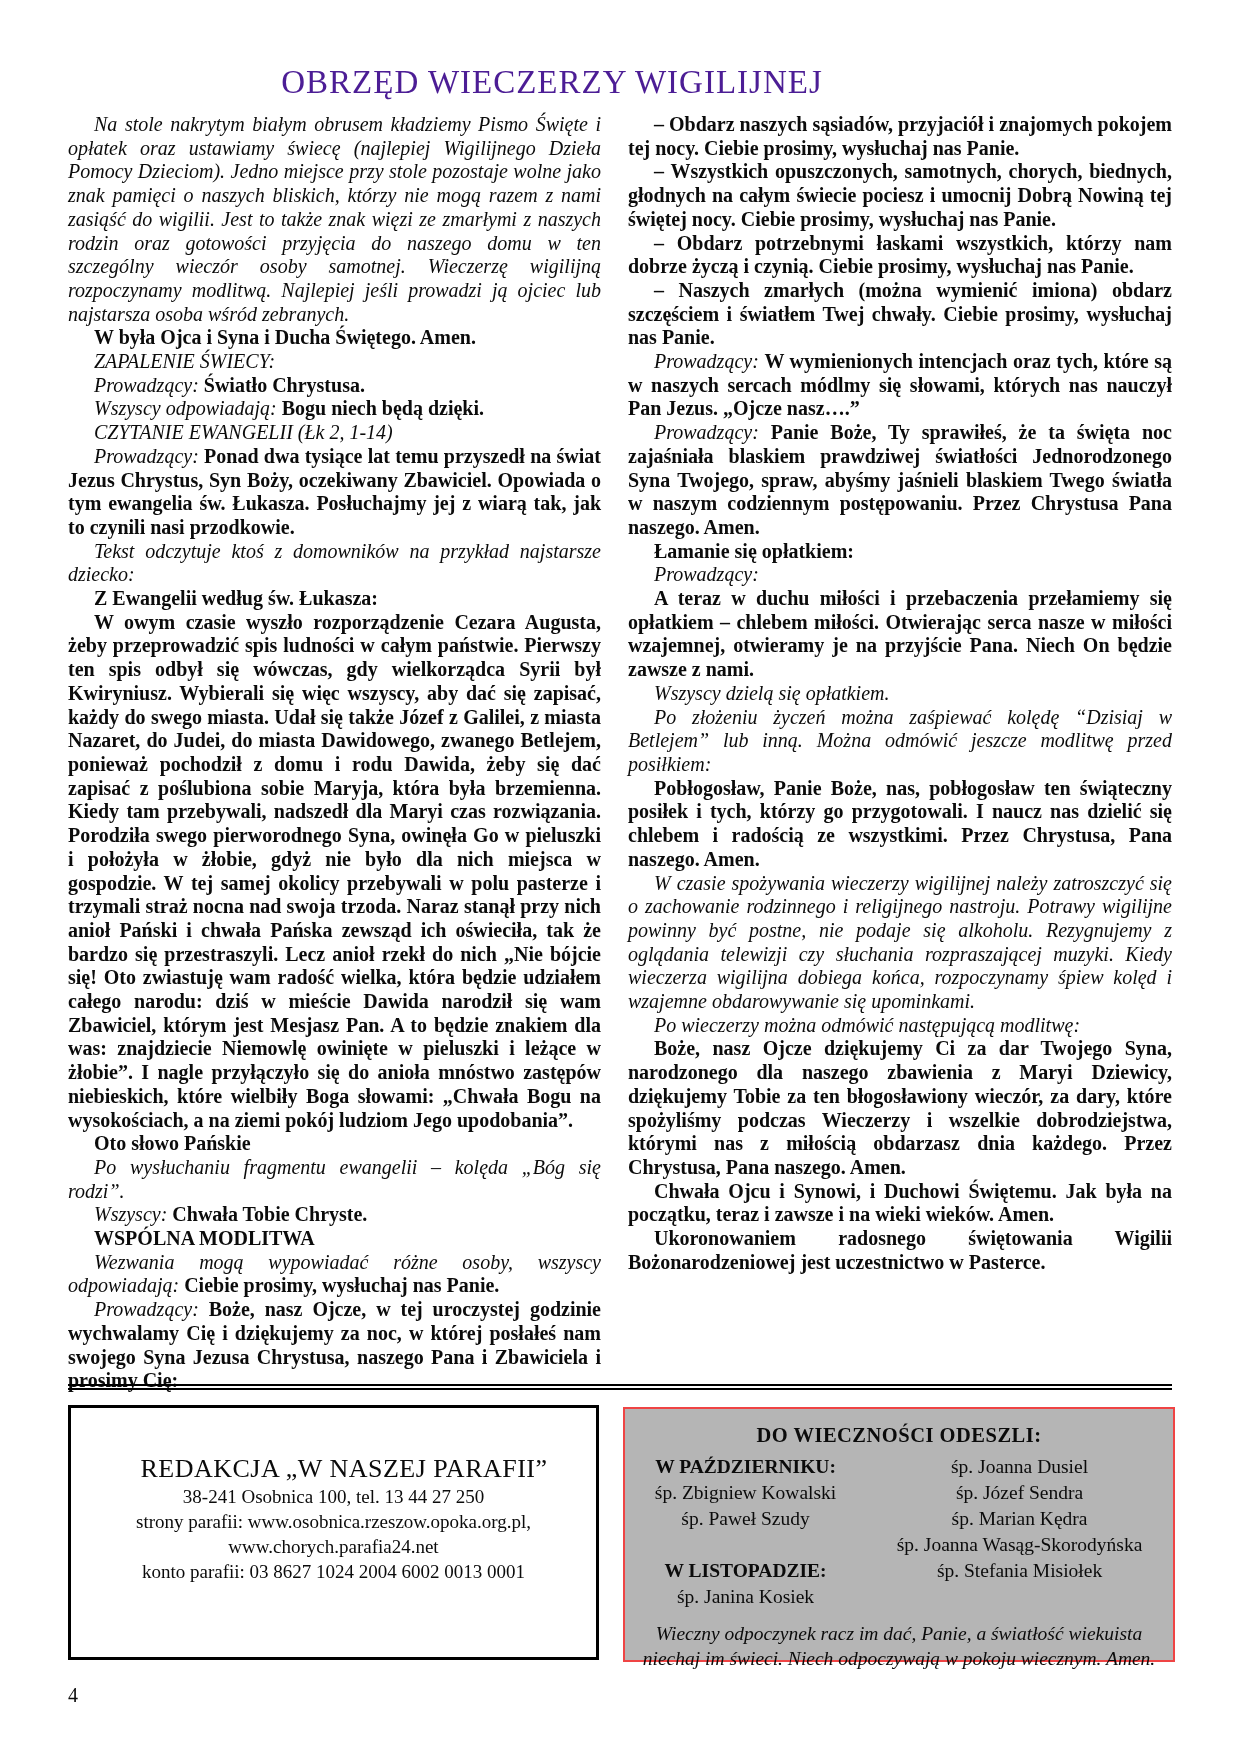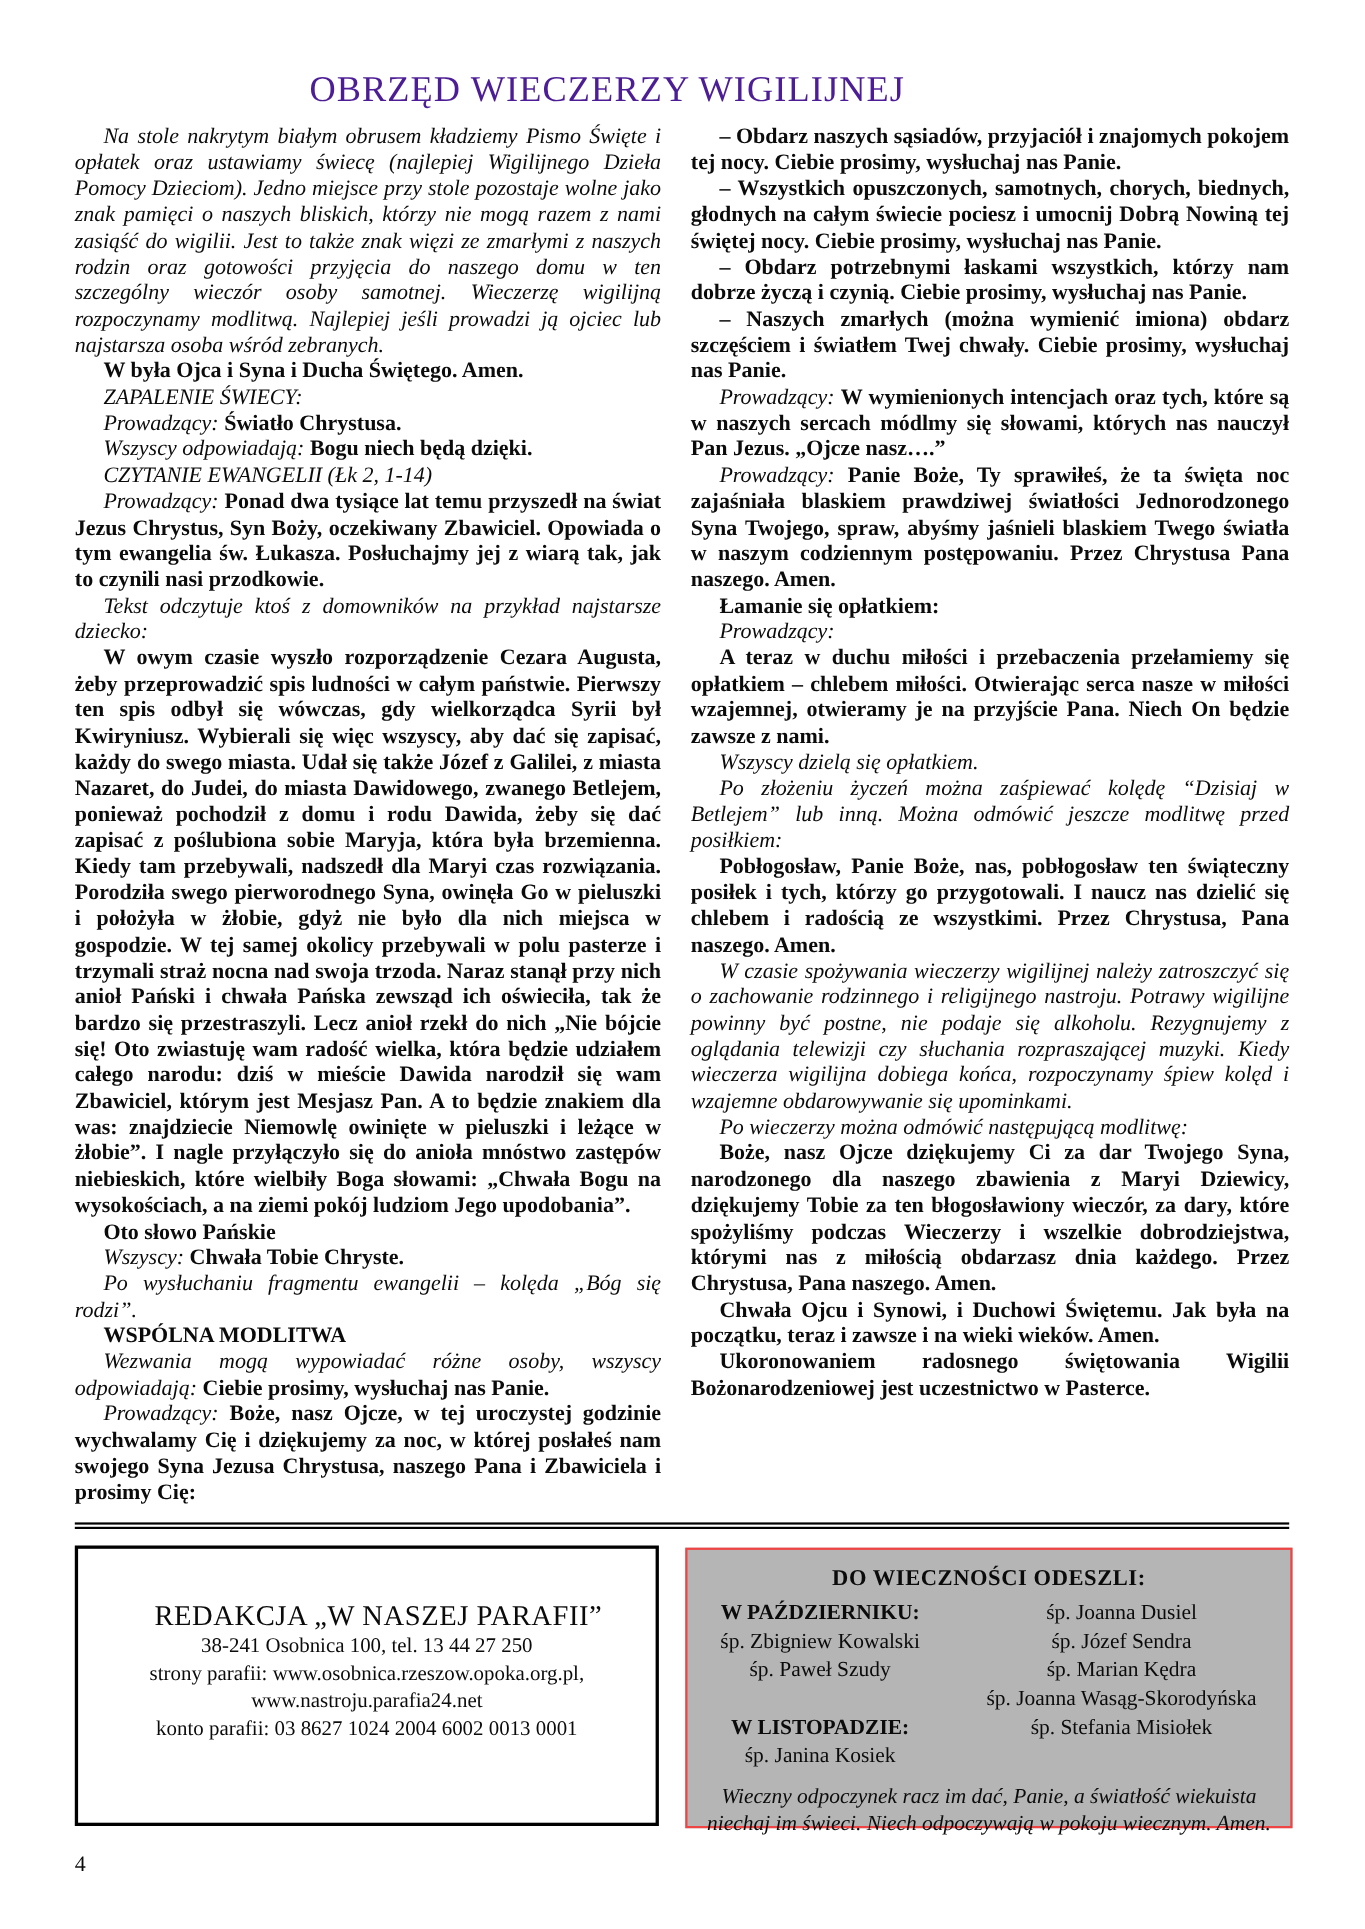--- a/index.html
+++ b/index.html
@@ -60,24 +60,25 @@
   <div class="columns">
     <div class="col col-left">
         <p class="para"><span class="it ">Na stole nakrytym białym obrusem kładziemy Pismo Święte i opłatek oraz ustawiamy świecę (najlepiej Wigilijnego Dzieła Pomocy Dzieciom). Jedno miejsce przy stole pozostaje wolne jako znak pamięci o naszych bliskich, którzy nie mogą razem z nami zasiąść do wigilii. Jest to także znak więzi ze zmarłymi z naszych rodzin oraz gotowości przyjęcia do naszego domu w ten szczególny wieczór osoby samotnej. Wieczerzę wigilijną rozpoczynamy modlitwą. Najlepiej jeśli prowadzi ją ojciec lub najstarsza osoba wśród zebranych.</span></p>
         <p class="para"><span class="bd">W była Ojca i Syna i Ducha Świętego. Amen.</span></p>
         <p class="para"><span class="it ">ZAPALENIE ŚWIECY:</span></p>
         <p class="para"><span class="it ">Prowadzący: </span><span class="bd">Światło Chrystusa.</span></p>
         <p class="para"><span class="it ">Wszyscy odpowiadają: </span><span class="bd">Bogu niech będą dzięki.</span></p>
         <p class="para"><span class="it ">CZYTANIE EWANGELII (Łk 2, 1-14)</span></p>
         <p class="para"><span class="it ">Prowadzący: </span><span class="bd">Ponad dwa tysiące lat temu przyszedł na świat Jezus Chrystus, Syn Boży, oczekiwany Zbawiciel. Opowiada o tym ewangelia św. Łukasza. Posłuchajmy jej z wiarą tak, jak to czynili nasi przodkowie.</span></p>
         <p class="para"><span class="it ">Tekst odczytuje ktoś z domowników na przykład najstarsze dziecko:</span></p>
+        <p class="para"><span class="bd">Z Ewangelii według św. Łukasza:</span></p>
         <p class="para"><span class="bd">W owym czasie wyszło rozporządzenie Cezara Augusta, żeby przeprowadzić spis ludności w całym państwie. Pierwszy ten spis odbył się wówczas, gdy wielkorządca Syrii był Kwiryniusz. Wybierali się więc wszyscy, aby dać się zapisać, każdy do swego miasta. Udał się także Józef z Galilei, z miasta Nazaret, do Judei, do miasta Dawidowego, zwanego Betlejem, ponieważ pochodził z domu i rodu Dawida, żeby się dać zapisać z poślubiona sobie Maryja, która była brzemienna. Kiedy tam przebywali, nadszedł dla Maryi czas rozwiązania. Porodziła swego pierworodnego Syna, owinęła Go w pieluszki i położyła w żłobie, gdyż nie było dla nich miejsca w gospodzie. W tej samej okolicy przebywali w polu pasterze i trzymali straż nocna nad swoja trzoda. Naraz stanął przy nich anioł Pański i chwała Pańska zewsząd ich oświeciła, tak że bardzo się przestraszyli. Lecz anioł rzekł do nich „Nie bójcie się! Oto zwiastuję wam radość wielka, która będzie udziałem całego narodu: dziś w mieście Dawida narodził się wam Zbawiciel, którym jest Mesjasz Pan. A to będzie znakiem dla was: znajdziecie Niemowlę owinięte w pieluszki i leżące w żłobie”. I nagle przyłączyło się do anioła mnóstwo zastępów niebieskich, które wielbiły Boga słowami: „Chwała Bogu na wysokościach, a na ziemi pokój ludziom Jego upodobania”.</span></p>
         <p class="para"><span class="bd">Oto słowo Pańskie</span></p>
+        <p class="para"><span class="it ">Po wysłuchaniu fragmentu ewangelii – kolęda „Bóg się rodzi”.</span></p>
         <p class="para"><span class="it ">Wszyscy: </span><span class="bd">Chwała Tobie Chryste.</span></p>
-        <p class="para"><span class="it ">Po wysłuchaniu fragmentu ewangelii – kolęda „Bóg się rodzi”.</span></p>
         <p class="para"><span class="bd">WSPÓLNA MODLITWA</span></p>
         <p class="para"><span class="it ">Wezwania mogą wypowiadać różne osoby, wszyscy odpowiadają: </span><span class="bd">Ciebie prosimy, wysłuchaj nas Panie.</span></p>
         <p class="para"><span class="it ">Prowadzący: </span><span class="bd">Boże, nasz Ojcze, w tej uroczystej godzinie wychwalamy Cię i dziękujemy za noc, w której posłałeś nam swojego Syna Jezusa Chrystusa, naszego Pana i Zbawiciela i prosimy Cię:</span></p>
       </div>
     <div class="col col-right">
         <p class="para"><span class="bd">– Obdarz naszych sąsiadów, przyjaciół i znajomych pokojem tej nocy. Ciebie prosimy, wysłuchaj nas Panie.</span></p>
         <p class="para"><span class="bd">– Wszystkich opuszczonych, samotnych, chorych, biednych, głodnych na całym świecie pociesz i umocnij Dobrą Nowiną tej świętej nocy. Ciebie prosimy, wysłuchaj nas Panie.</span></p>
         <p class="para"><span class="bd">– Obdarz potrzebnymi łaskami wszystkich, którzy nam dobrze życzą i czynią. Ciebie prosimy, wysłuchaj nas Panie.</span></p>
         <p class="para"><span class="bd">– Naszych zmarłych (można wymienić imiona) obdarz szczęściem i światłem Twej chwały. Ciebie prosimy, wysłuchaj nas Panie.</span></p>
         <p class="para"><span class="it ">Prowadzący: </span><span class="bd">W wymienionych intencjach oraz tych, które są w naszych sercach módlmy się słowami, których nas nauczył Pan Jezus. „Ojcze nasz….”</span></p>
@@ -96,21 +97,21 @@
       </div>
   </div>
 
   <div class="divider"></div>
 
   <div class="box box-redakcja">
     <div class="red-title">REDAKCJA „W NASZEJ PARAFII”</div>
     <div class="red-lines">
         <div>38-241 Osobnica 100, tel. 13 44 27 250</div>
         <div>strony parafii: www.osobnica.rzeszow.opoka.org.pl,</div>
-        <div>www.nastroju.parafia24.net</div>
+        <div>www.chorych.parafia24.net</div>
         <div>konto parafii: 03 8627 1024 2004 6002 0013 0001</div>
       </div>
   </div>
 
   <div class="box box-odeszli" style="background: rgb(181, 181, 181);">
     <div class="od-title">DO WIECZNOŚCI ODESZLI:</div>
     <div class="od-cols">
       <div class="od-left">
           <div class="od-group-label">W PAŹDZIERNIKU:</div>
           <div>śp. Zbigniew Kowalski</div>

